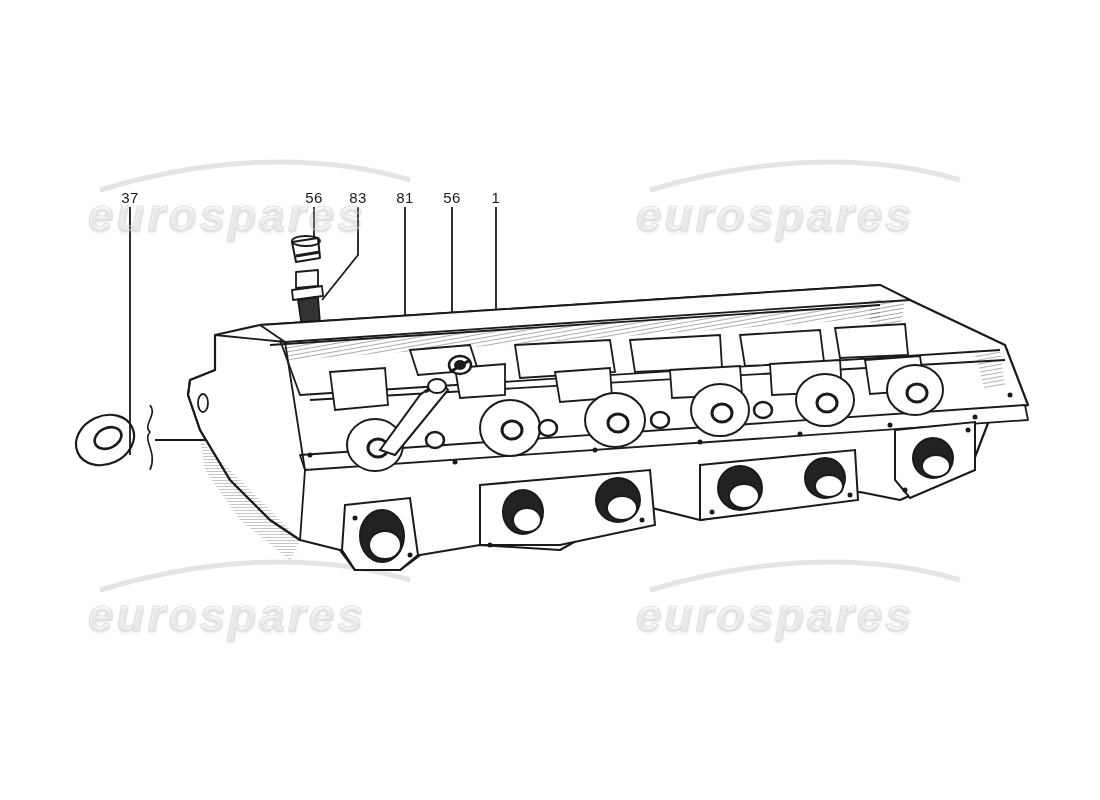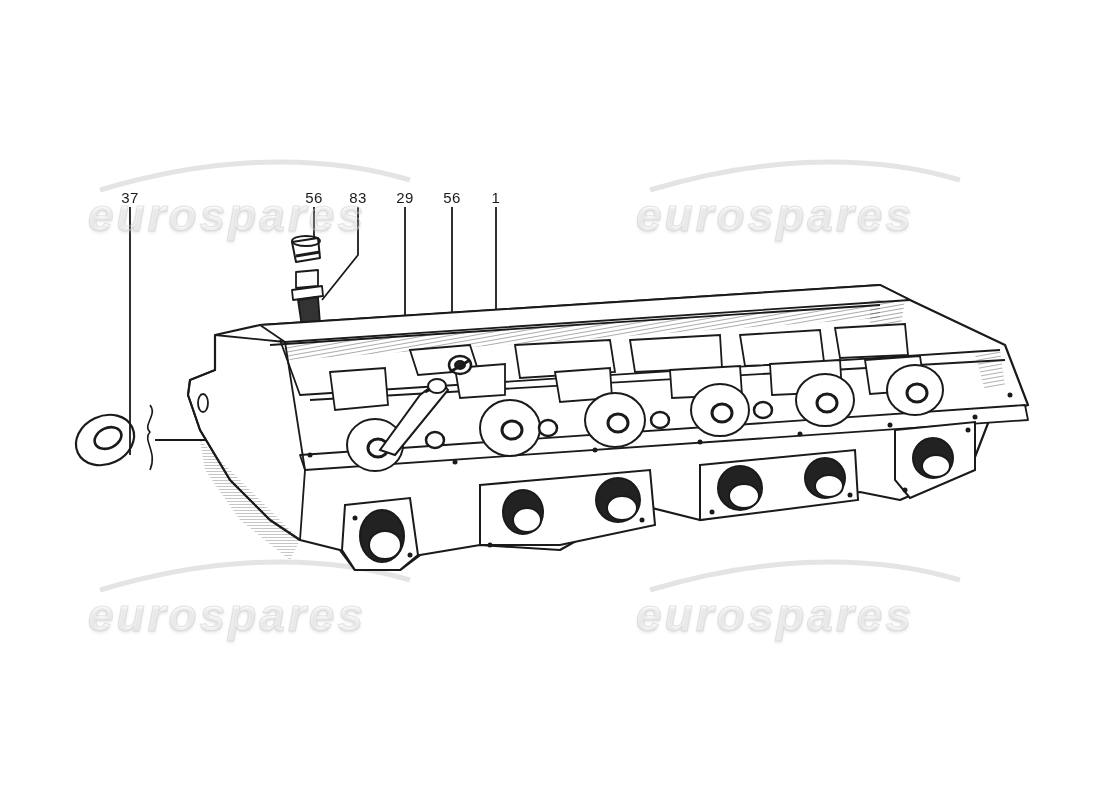--- a/index.html
+++ b/index.html
@@ -174,21 +174,21 @@
       <circle cx="712" cy="512" r="2.5"></circle>
         <circle cx="850" cy="495" r="2.5"></circle>
       <circle cx="905" cy="490" r="2.5"></circle>
         <circle cx="968" cy="430" r="2.5"></circle>
     </g>
   </svg>
 
   <span class="callout" style="left:130px;top:190px">37</span>
   <span class="callout" style="left:314px;top:190px">56</span>
   <span class="callout" style="left:358px;top:190px">83</span>
-  <span class="callout" style="left:405px;top:190px">29</span>
+  <span class="callout" style="left:405px;top:190px">81</span>
   <span class="callout" style="left:452px;top:190px">56</span>
   <span class="callout" style="left:496px;top:190px">1</span>
 
   <span class="watermark" style="left:88px;top:188px">eurospares</span>
   <span class="watermark" style="left:636px;top:188px">eurospares</span>
   <span class="watermark" style="left:88px;top:588px">eurospares</span>
   <span class="watermark" style="left:636px;top:588px">eurospares</span>
 </div>
 
 </body></html>

